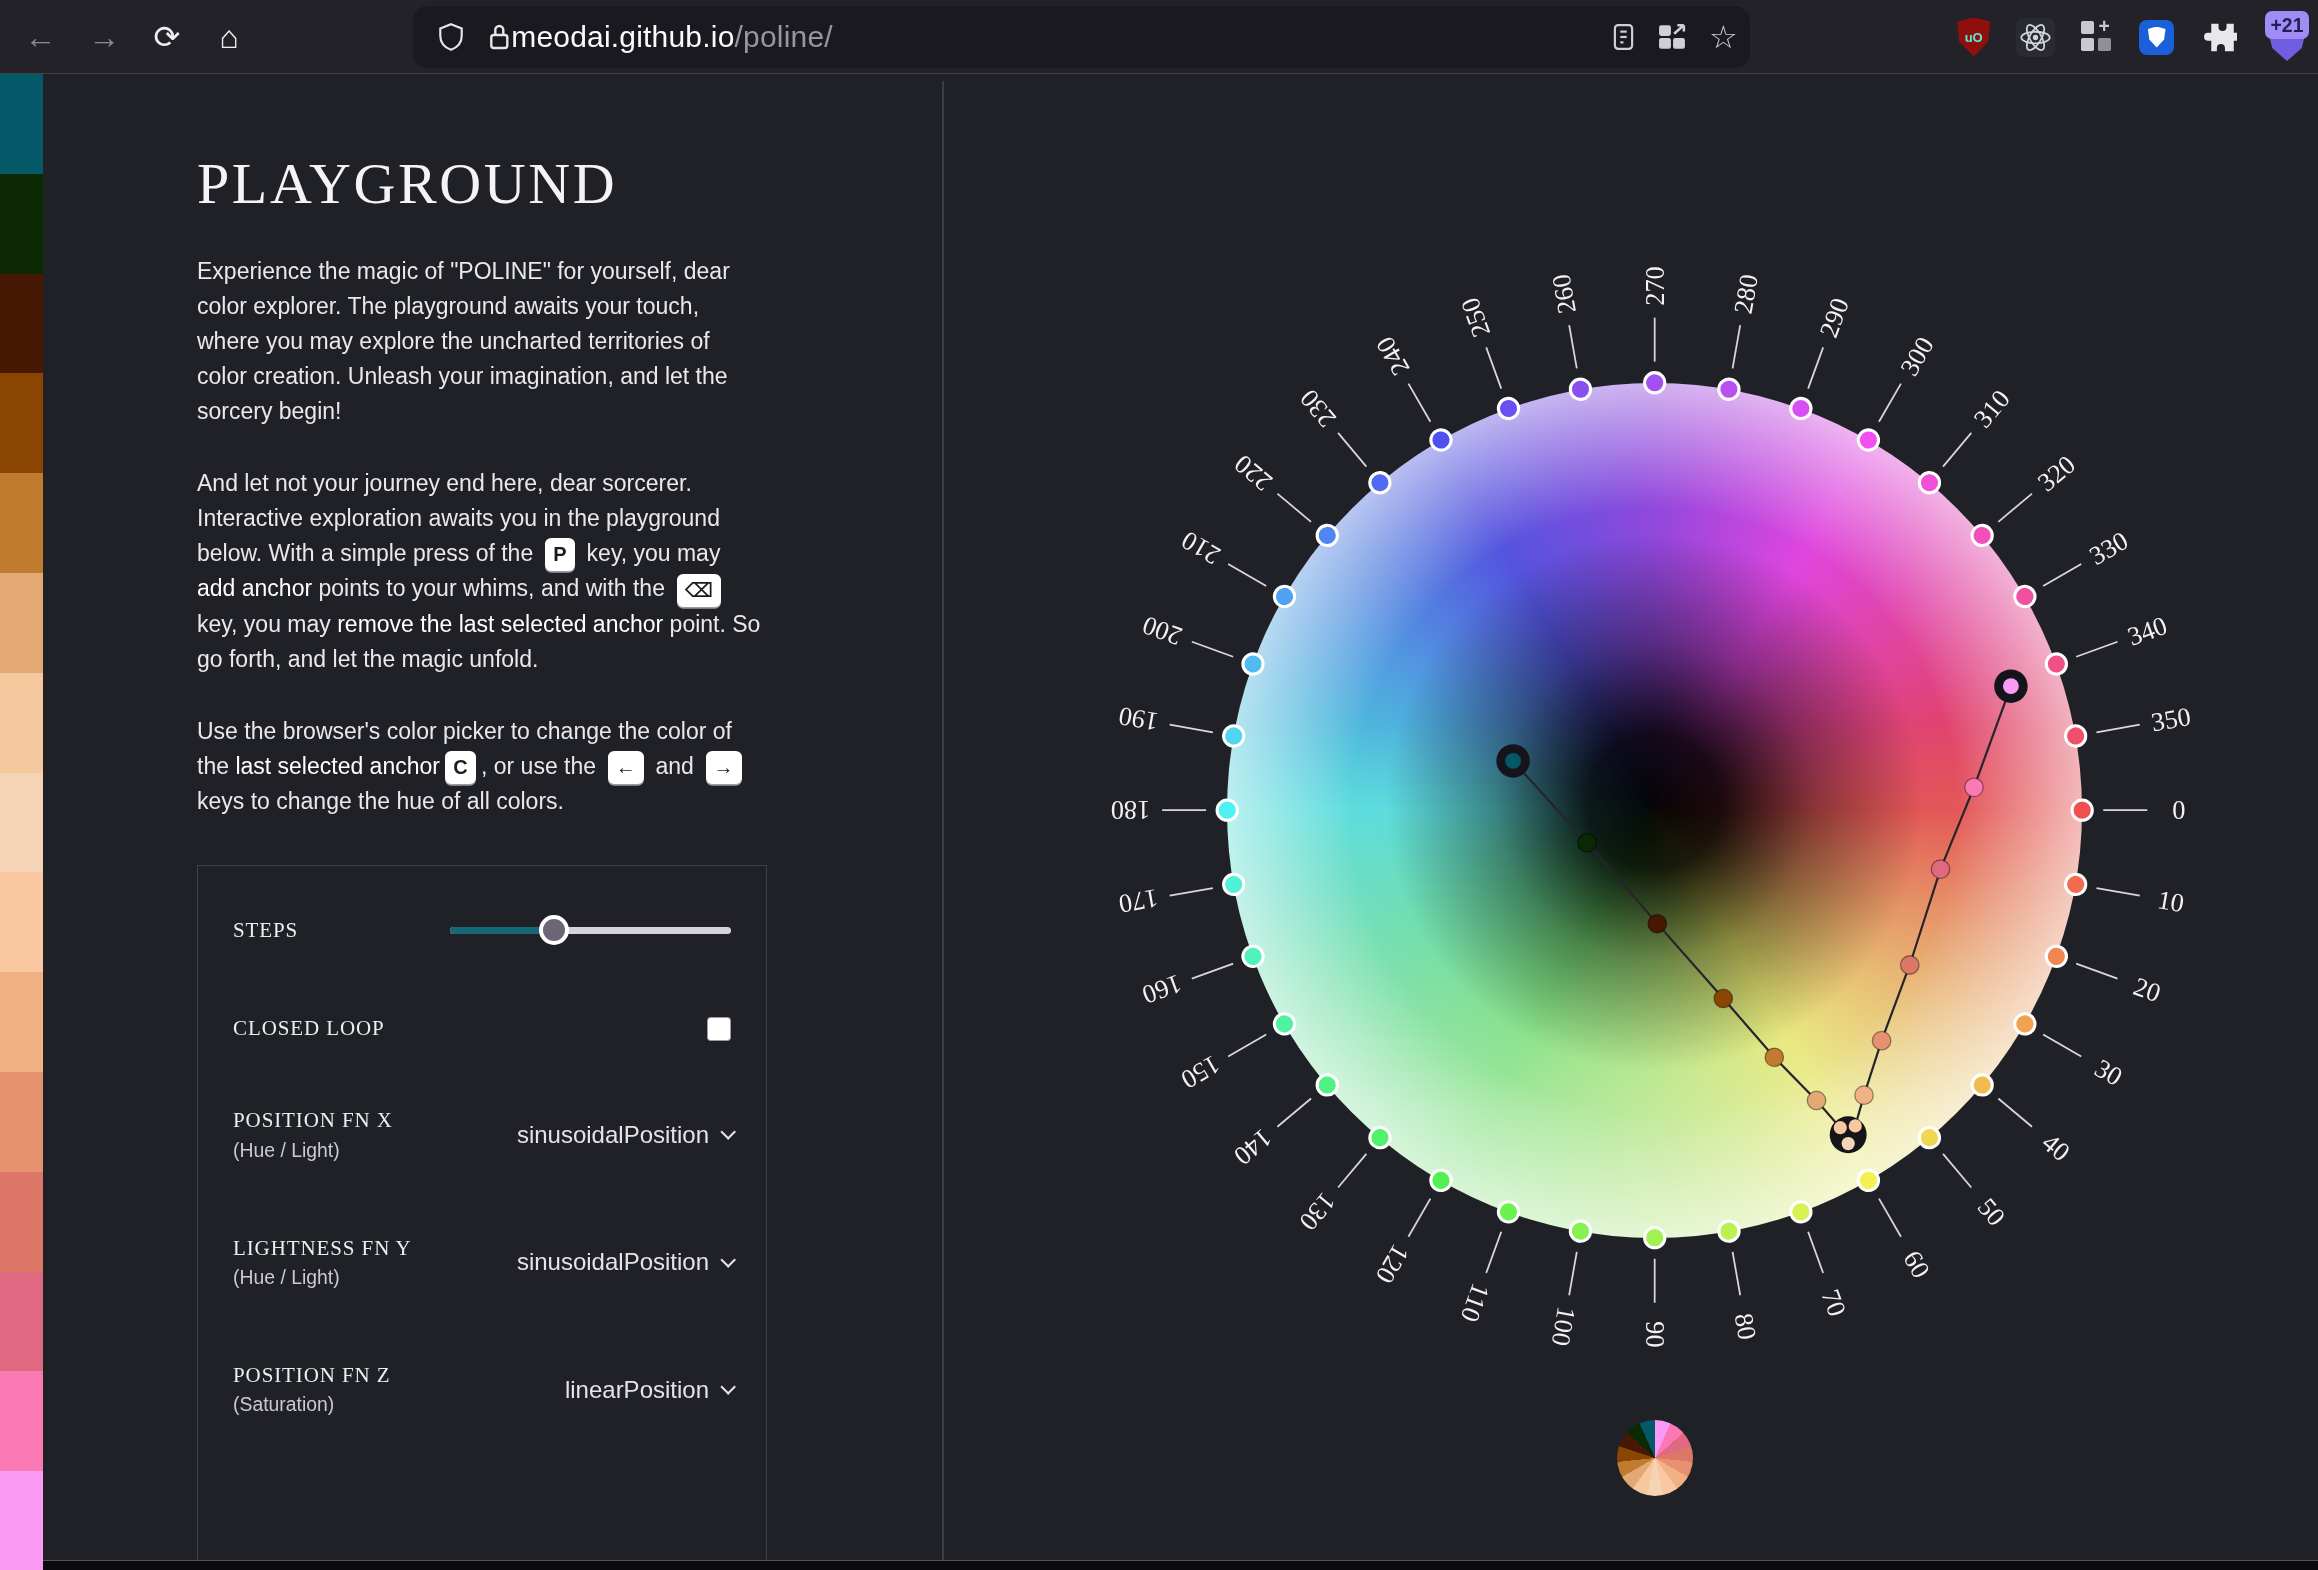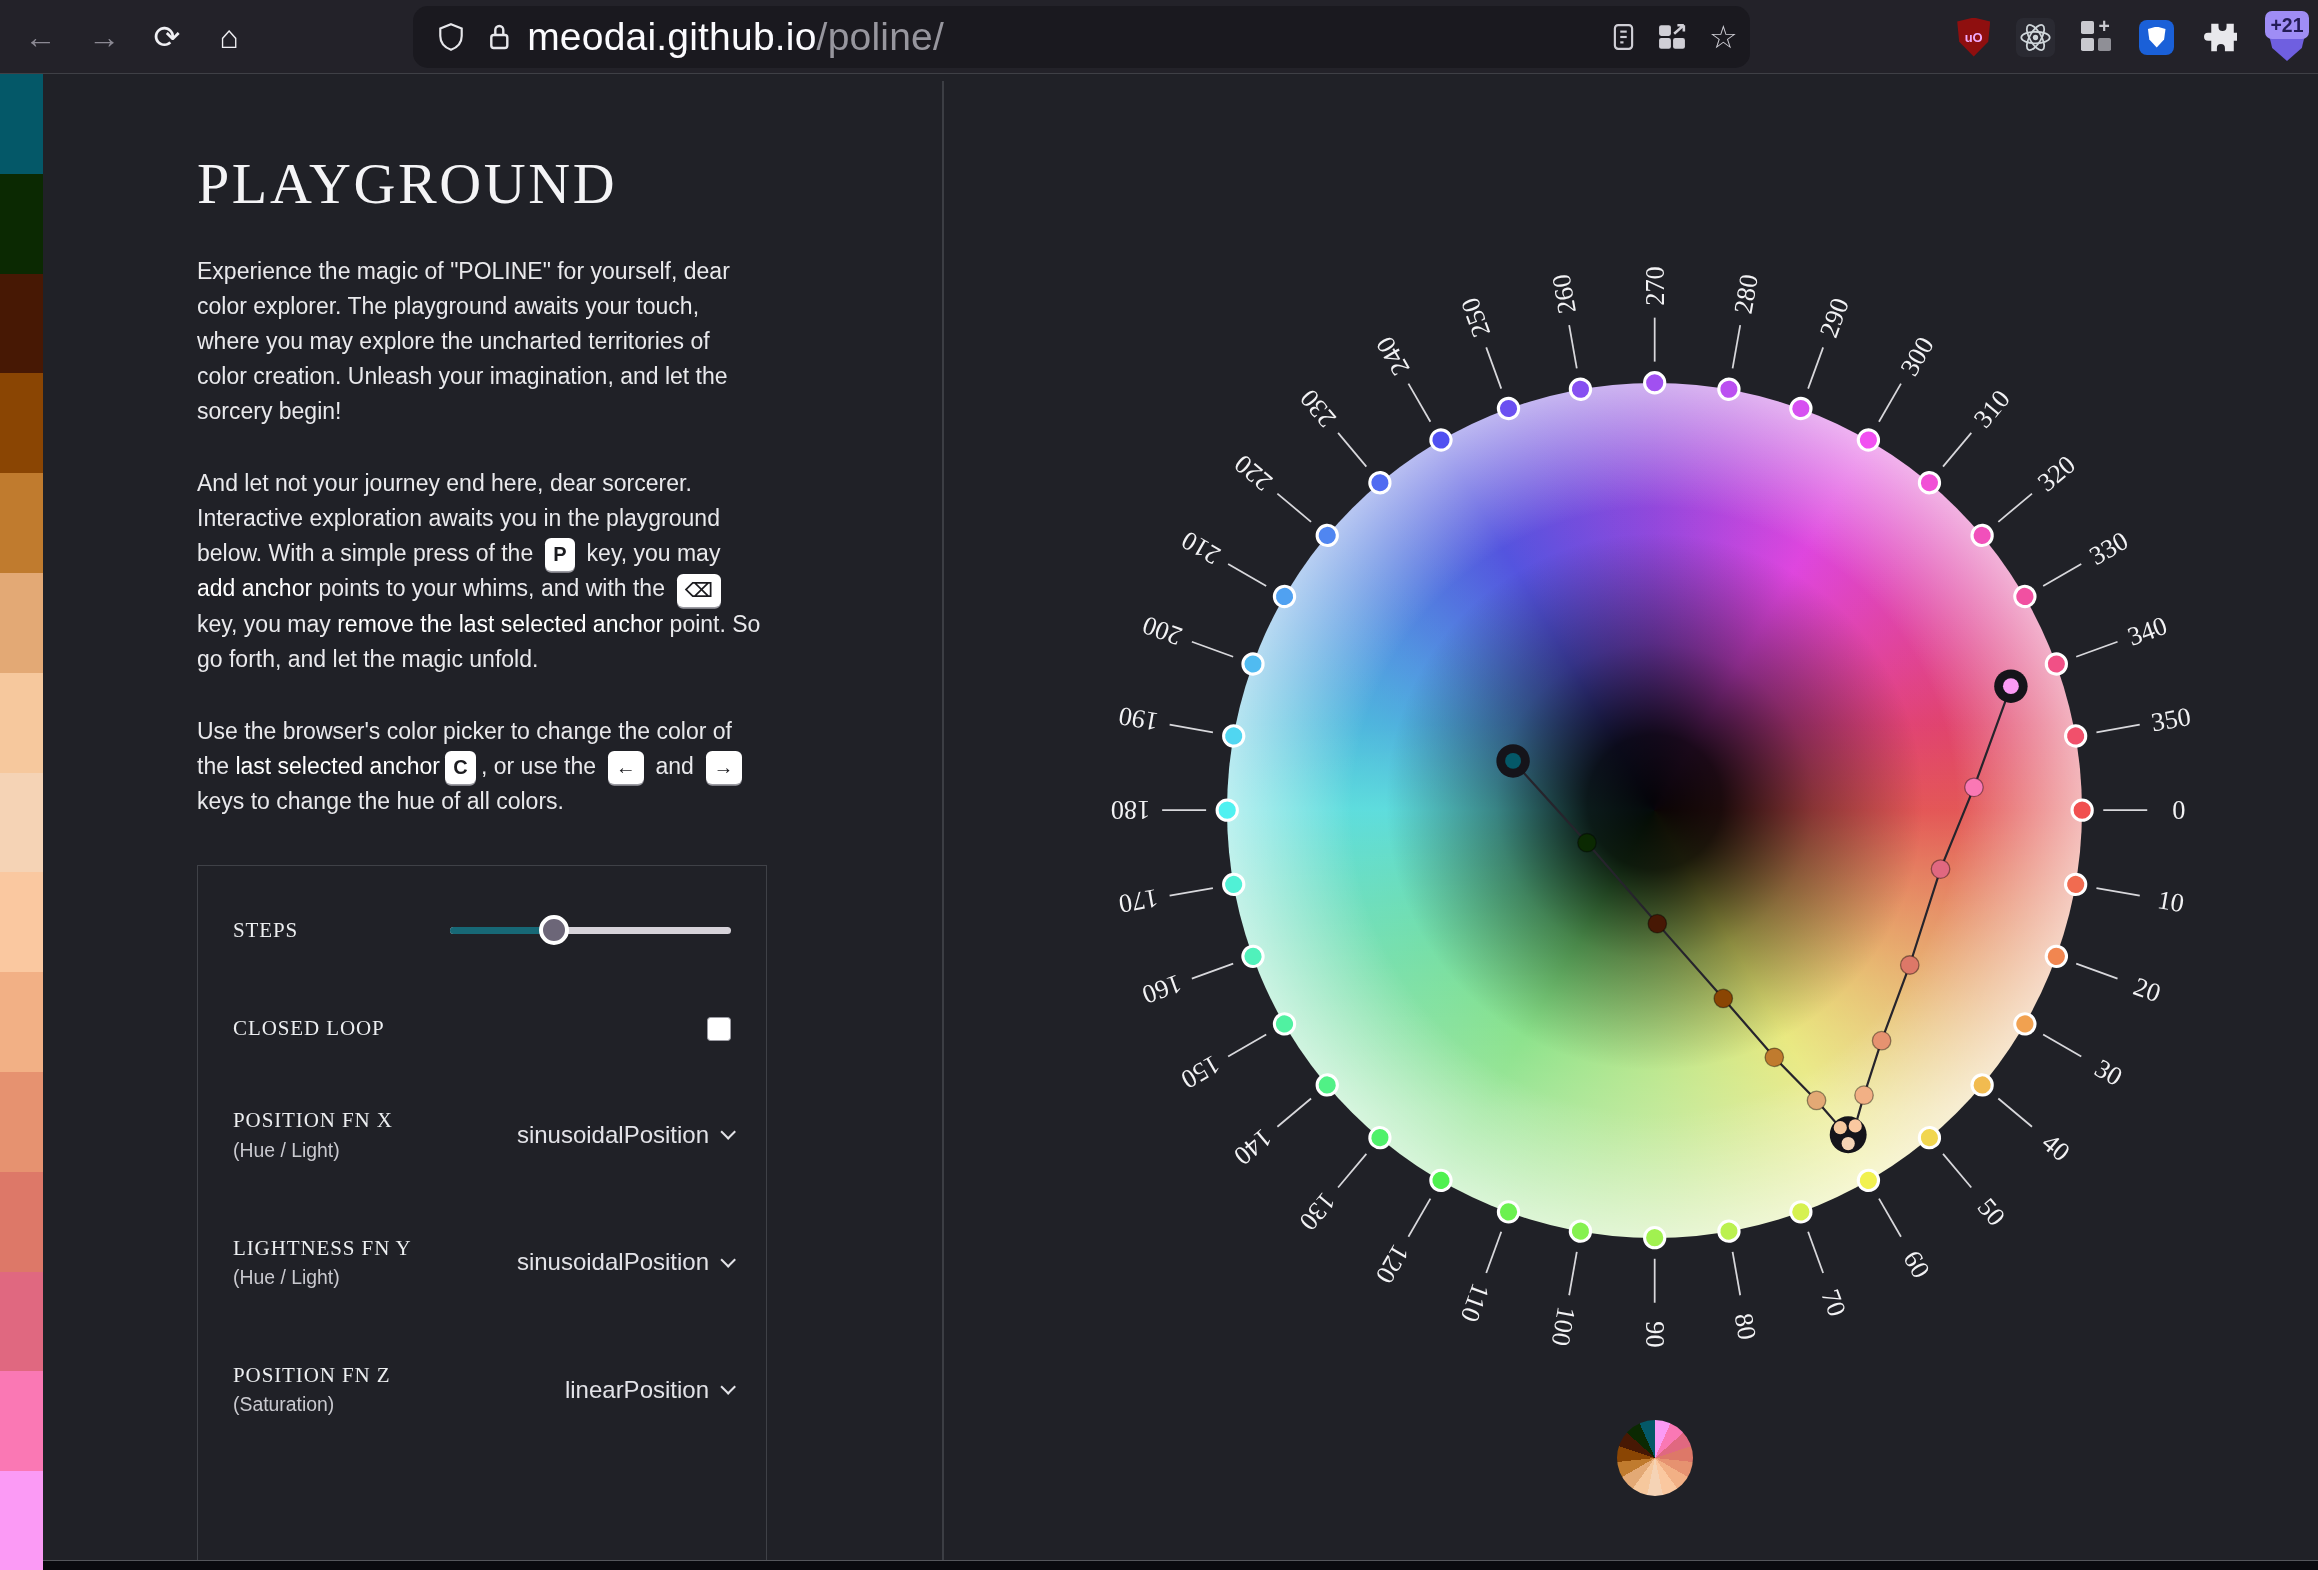--- a/index.html
+++ b/index.html
@@ -12,27 +12,27 @@
 
   
   .chrome { position:absolute; left:0; top:0; width:2319px; height:74px;
             background:#232229; border-bottom:1.8px solid #3f4046; z-index:40; }
   .nav-ic { position:absolute; top:0; height:74px; display:flex; align-items:center;
             justify-content:center; width:56px; font-size:32px; color:#f0f0f4; }
   .nav-ic.dim { color:#8b8993; }
   .urlbar { position:absolute; left:413px; top:6.2px; width:1337px; height:62px;
             background:#1a191f; border-radius:15px; display:flex; align-items:center; }
   .urlbar svg { flex:none; }
-  .url-text { margin-left:16px; font-size:39px; letter-spacing:0.2px; }
+  .url-text { margin-left:0; font-size:30px; letter-spacing:0.2px; }
   .url-host { color:#fbfbfe; } .url-path { color:#97969e; }
   .bar-right { position:absolute; right:12.3px; top:0; height:62px; display:flex;
                align-items:center; gap:23px; color:#d0cfd6; }
   .ext-row { position:absolute; right:8.8px; top:0; height:74px; display:flex;
              align-items:center; gap:26px; }
-  .ublock { width:33px; height:39px; background:#8f0f0f; color:#f0abfc; font-size:13px;
+  .ublock { width:33px; height:39px; background:#8f0f0f; color:#5eead4; font-size:13px;
             font-weight:bold; display:flex; align-items:center; justify-content:center;
             clip-path:polygon(50% 0,100% 10%,94% 62%,50% 100%,6% 62%,0 10%); }
   .bw { width:35px; height:35px; border-radius:8px; background:#1a60d8;
         display:flex; align-items:center; justify-content:center; }
   .bw-shield { width:17.6px; height:21px; background:#fff;
         clip-path:polygon(50% 0,100% 12%,92% 62%,50% 100%,8% 62%,0 12%); }
   .sq-grid { width:32px; height:32px; display:grid; grid-template-columns:13px 13px;
              grid-template-rows:13px 13px; gap:3.5px; }
   .sq-grid i { background:#c9c9cf; border-radius:1.8px; }
   .sq-grid i.plus { background:transparent; color:#c9c9cf; font-style:normal;

